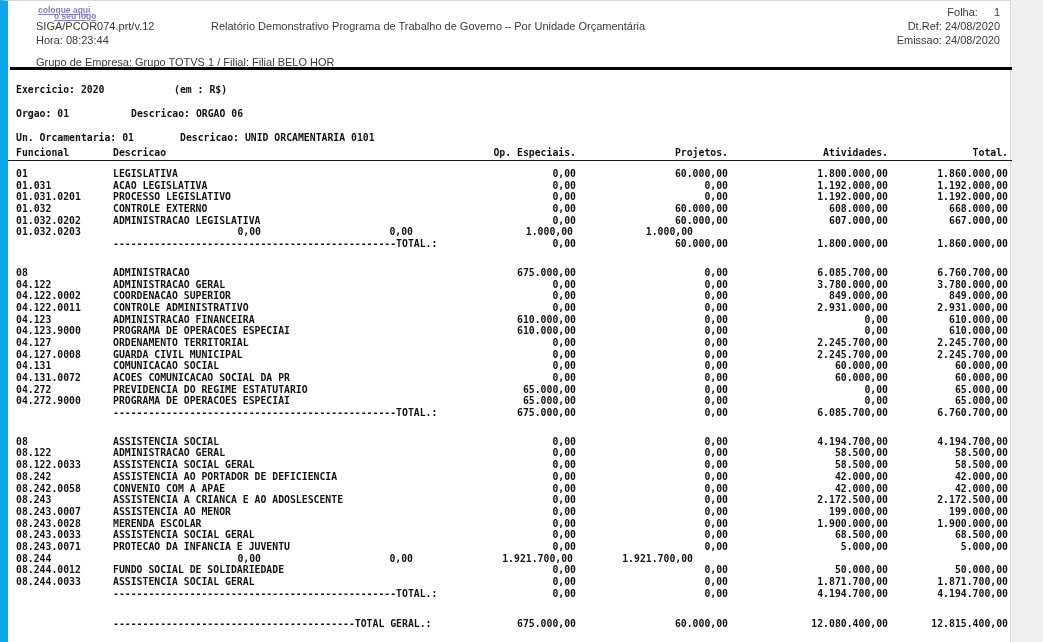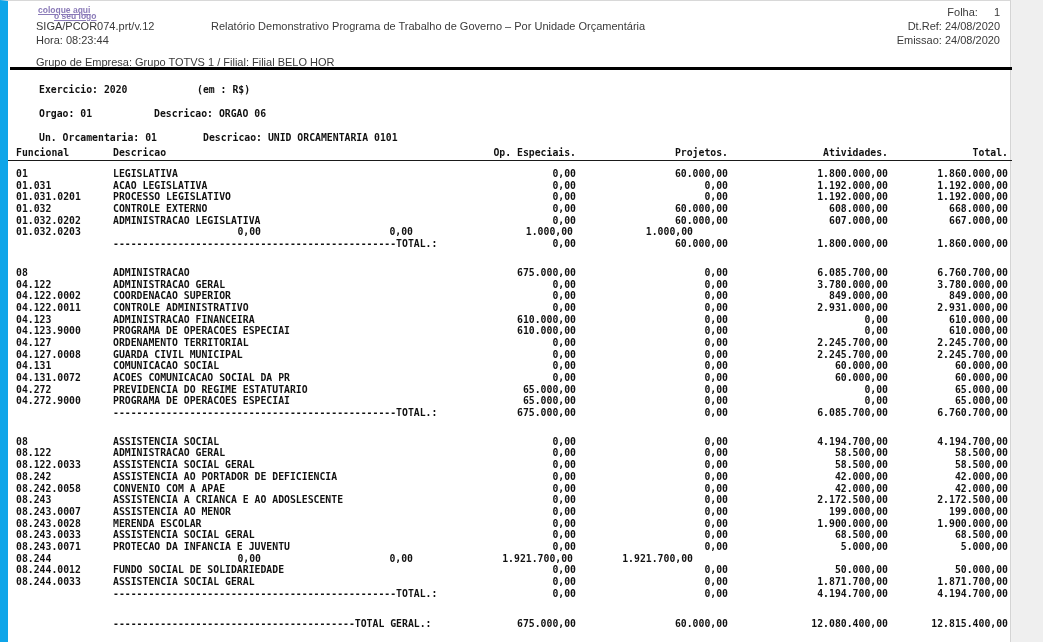--- a/index.html
+++ b/index.html
@@ -24,21 +24,21 @@
   .h-hora{left:28px;top:33px;}
   .h-grupo{left:28px;top:47px;margin-top:8px;}
   .h-right{right:10px;text-align:right;}
   .h-folha{top:5px;}
   .h-dtref{top:19px;}
   .h-emissao{top:33px;margin-left:16px;}
   .h-folha .gap{display:inline-block;width:16px;}
   .rule-thick{position:absolute;left:2px;top:66px;width:1006px;height:3px;background:#000;}
   
   .mono{font-family:"DejaVu Sans Mono",monospace;font-weight:bold;font-size:9.8px;
-        color:#111;white-space:nowrap;position:absolute;margin-left:23px;}
+        color:#111;white-space:nowrap;position:absolute;}
   .i-exercicio{left:8px;top:83px;}
   .i-em{left:166px;top:83px;}
   .i-orgao{left:8px;top:107px;}
   .i-orgao-d{left:123px;top:107px;}
   .i-un{left:8px;top:131px;}
   .i-un-d{left:172px;top:131px;}
   .tbl{position:absolute;left:0;top:146px;width:1008px;
        font-family:"DejaVu Sans Mono",monospace;font-weight:bold;font-size:9.8px;color:#111;}
   .trow{display:flex;height:11.7px;line-height:11.7px;white-space:nowrap;}
   .cell{flex:0 0 auto;overflow:visible;}

